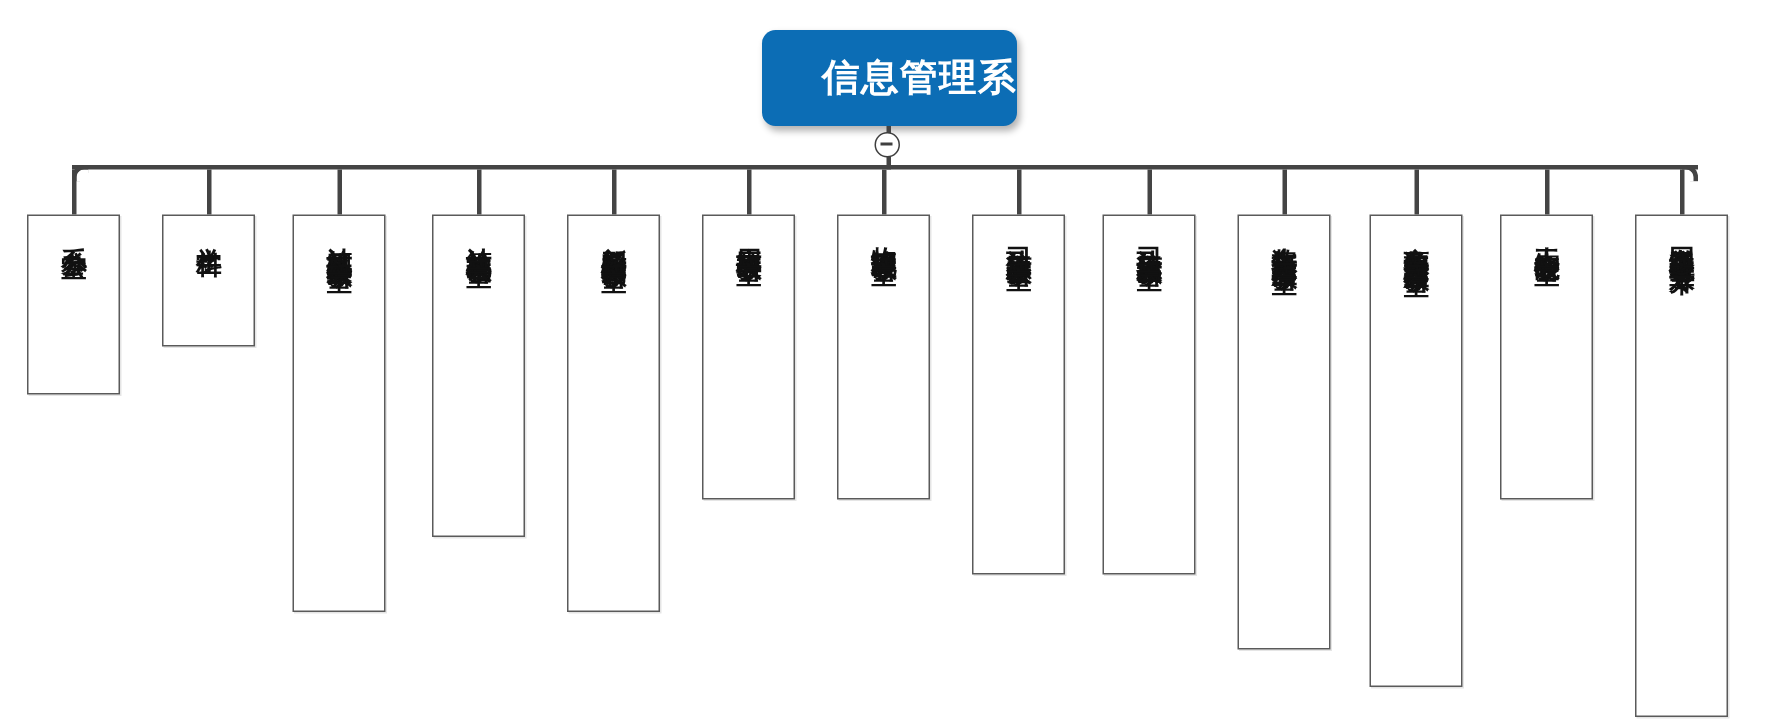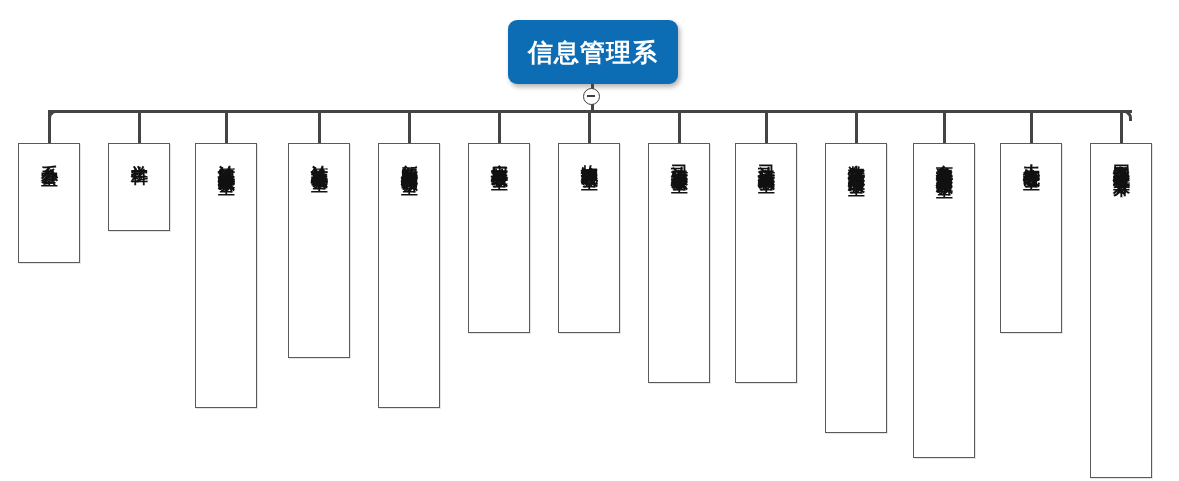--- a/index.html
+++ b/index.html
@@ -23,21 +23,21 @@
     position: absolute;
     left: 508px;
     top: 20px;
     width: 170px;
     height: 64px;
     border-radius: 9px;
     background: #0c6db5;
     box-shadow: 2px 3px 5px rgba(0, 0, 0, 0.30);
     display: flex;
     align-items: center;
-    justify-content: center;
+    justify-content: flex-end;
     box-sizing: border-box;
   }
   .root-label {
     color: #ffffff;
     font-size: 25px;
     font-weight: bold;
     letter-spacing: 1px;
     line-height: 1;
     white-space: nowrap;
   }

